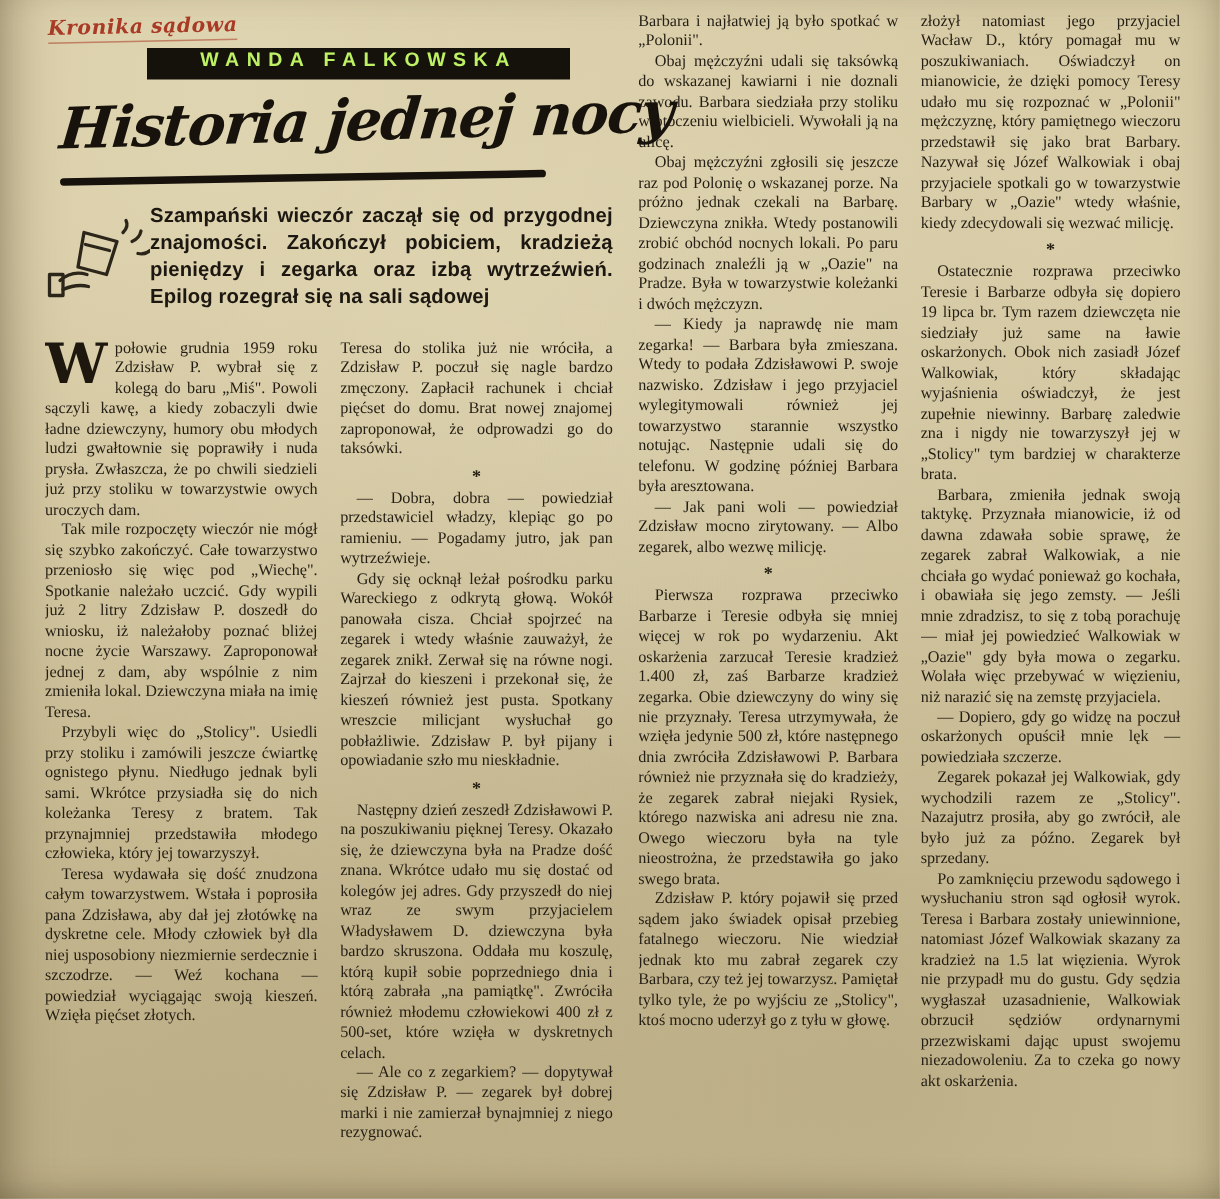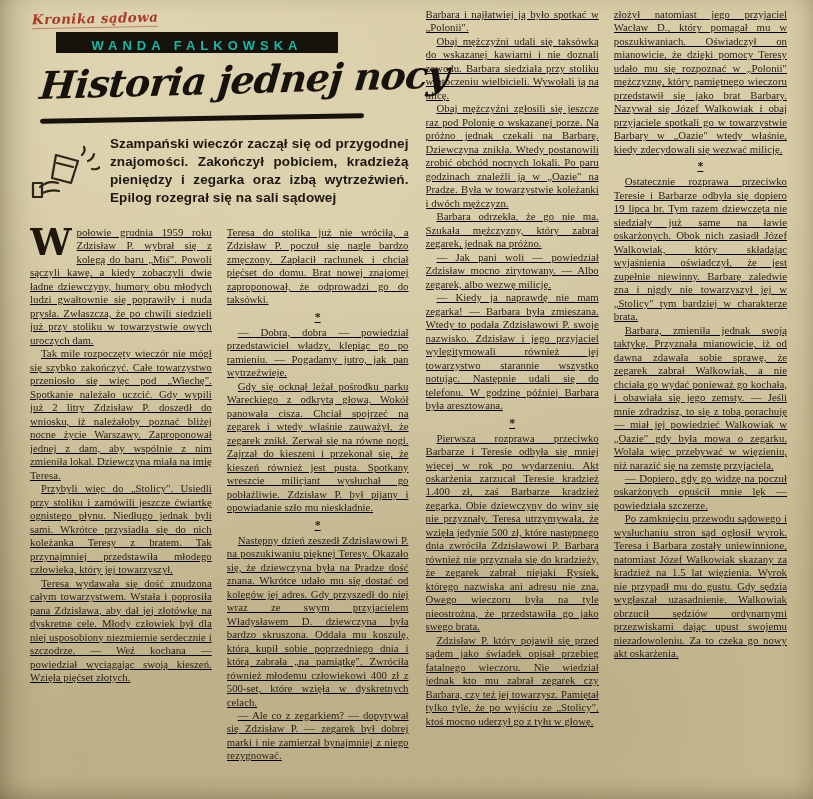--- a/index.html
+++ b/index.html
@@ -24,42 +24,42 @@
   .half { width:50%; display:flex; flex-direction:column; }
 
   
   .header { height:218px; flex:0 0 auto; position:relative; }
   .kronika {
     display:inline-block; color:#a93a26; font:bold italic 13.5px "DejaVu Serif", serif;
     letter-spacing:.4px; transform:rotate(-1.2deg); margin:2px 0 0 2px;
     border-bottom:1px solid rgba(169,58,38,.55); padding-bottom:1px;
   }
   .author-band {
-    margin:4px 0 0 26px; width:282px; height:21px; background:#15120c;
-    color:#14b8a6; display:flex; align-items:flex-end; justify-content:center;
+    margin:4px 0 0 68px; width:282px; height:21px; background:#15120c;
+    color:#bef264; display:flex; align-items:flex-start; justify-content:center;
     font:bold 13px "Liberation Sans", sans-serif; letter-spacing:5px;
   }
   .title {
     margin:10px 0 0 8px; color:#17130c; white-space:nowrap;
     font:bold italic 38px "DejaVu Serif", serif; letter-spacing:-1px;
     transform:rotate(-1.6deg) skewX(-7deg); transform-origin:left bottom;
   }
   .title-underline {
     width:324px; height:5px; background:#17130c; border-radius:3px;
     margin:8px 0 0 10px; transform:rotate(-1deg);
   }
-  .lead-row { display:flex; margin-top:14px; gap:10px; }
+  .lead-row { display:flex; margin-top:14px; }
   .lead-illo { flex:0 0 70px; padding-top:8px; }
   .lead-text {
     flex:1; font:bold 13.5px/1.34 "Liberation Sans", sans-serif;
     text-align:justify; color:#1c1710; letter-spacing:.1px;
   }
 
   
-  .cols { display:flex; gap:15px;text-decoration:underline; }
+  .cols { display:flex; gap:15px; }
   .left-cols  .col { height:550px; }
   .right-cols .col { height:777px; }
   .col { flex:1; overflow:hidden; }
   .col p {
     margin:0; text-indent:11px; text-align:justify; color:#241e14;
     font:10.8px/1.25 "Liberation Serif", serif;
   }
   .col p.noindent { text-indent:0; }
   .col p.has-dropcap { text-indent:0; }
   .dropcap {
@@ -121,32 +121,32 @@
           </div>
       </div>
     </div>
 
     <div class="half">
       <div class="cols right-cols">
         <div class="col">
             <p class="noindent">Barbara i najłatwiej ją było spotkać w „Polonii".</p>
             <p>Obaj mężczyźni udali się taksówką do wskazanej kawiarni i nie doznali zawodu. Barbara siedziała przy stoliku w otoczeniu wielbicieli. Wywołali ją na ulicę.</p>
             <p>Obaj mężczyźni zgłosili się jeszcze raz pod Polonię o wskazanej porze. Na próżno jednak czekali na Barbarę. Dziewczyna znikła. Wtedy postanowili zrobić obchód nocnych lokali. Po paru godzinach znaleźli ją w „Oazie" na Pradze. Była w towarzystwie koleżanki i dwóch mężczyzn.</p>
-            <p>Barbara odrzekła, że go nie ma. Szukała mężczyzny, który zabrał zegarek, jednak na próżno.</p>
+            <p>— Kiedy ja naprawdę nie mam zegarka! — Barbara była zmieszana. Wtedy to podała Zdzisławowi P. swoje nazwisko. Zdzisław i jego przyjaciel wylegitymowali również jej towarzystwo starannie wszystko notując. Następnie udali się do telefonu. W godzinę później Barbara była aresztowana.</p>
             <p>— Jak pani woli — powiedział Zdzisław mocno zirytowany. — Albo zegarek, albo wezwę milicję.</p>
-            <p>— Kiedy ja naprawdę nie mam zegarka! — Barbara była zmieszana. Wtedy to podała Zdzisławowi P. swoje nazwisko. Zdzisław i jego przyjaciel wylegitymowali również jej towarzystwo starannie wszystko notując. Następnie udali się do telefonu. W godzinę później Barbara była aresztowana.</p>
             <div class="sep">*</div>
             <p>Pierwsza rozprawa przeciwko Barbarze i Teresie odbyła się mniej więcej w rok po wydarzeniu. Akt oskarżenia zarzucał Teresie kradzież 1.400 zł, zaś Barbarze kradzież zegarka. Obie dziewczyny do winy się nie przyznały. Teresa utrzymywała, że wzięła jedynie 500 zł, które następnego dnia zwróciła Zdzisławowi P. Barbara również nie przyznała się do kradzieży, że zegarek zabrał niejaki Rysiek, którego nazwiska ani adresu nie zna. Owego wieczoru była na tyle nieostrożna, że przedstawiła go jako swego brata.</p>
             <p>Zdzisław P. który pojawił się przed sądem jako świadek opisał przebieg fatalnego wieczoru. Nie wiedział jednak kto mu zabrał zegarek czy Barbara, czy też jej towarzysz. Pamiętał tylko tyle, że po wyjściu ze „Stolicy", ktoś mocno uderzył go z tyłu w głowę.</p>
           </div>
         <div class="col">
             <p class="noindent">złożył natomiast jego przyjaciel Wacław D., który pomagał mu w poszukiwaniach. Oświadczył on mianowicie, że dzięki pomocy Teresy udało mu się rozpoznać w „Polonii" mężczyznę, który pamiętnego wieczoru przedstawił się jako brat Barbary. Nazywał się Józef Walkowiak i obaj przyjaciele spotkali go w towarzystwie Barbary w „Oazie" wtedy właśnie, kiedy zdecydowali się wezwać milicję.</p>
             <div class="sep">*</div>
             <p>Ostatecznie rozprawa przeciwko Teresie i Barbarze odbyła się dopiero 19 lipca br. Tym razem dziewczęta nie siedziały już same na ławie oskarżonych. Obok nich zasiadł Józef Walkowiak, który składając wyjaśnienia oświadczył, że jest zupełnie niewinny. Barbarę zaledwie zna i nigdy nie towarzyszył jej w „Stolicy" tym bardziej w charakterze brata.</p>
             <p>Barbara, zmieniła jednak swoją taktykę. Przyznała mianowicie, iż od dawna zdawała sobie sprawę, że zegarek zabrał Walkowiak, a nie chciała go wydać ponieważ go kochała, i obawiała się jego zemsty. — Jeśli mnie zdradzisz, to się z tobą porachuję — miał jej powiedzieć Walkowiak w „Oazie" gdy była mowa o zegarku. Wolała więc przebywać w więzieniu, niż narazić się na zemstę przyjaciela.</p>
             <p>— Dopiero, gdy go widzę na poczuł oskarżonych opuścił mnie lęk — powiedziała szczerze.</p>
+            <p>Zegarek pokazał jej Walkowiak, gdy wychodzili razem ze „Stolicy". Nazajutrz prosiła, aby go zwrócił, ale było już za późno. Zegarek był sprzedany.</p>
             <p>Po zamknięciu przewodu sądowego i wysłuchaniu stron sąd ogłosił wyrok. Teresa i Barbara zostały uniewinnione, natomiast Józef Walkowiak skazany za kradzież na 1.5 lat więzienia. Wyrok nie przypadł mu do gustu. Gdy sędzia wygłaszał uzasadnienie, Walkowiak obrzucił sędziów ordynarnymi przezwiskami dając upust swojemu niezadowoleniu. Za to czeka go nowy akt oskarżenia.</p>
           </div>
       </div>
     </div>
 
   </div>
 </div>
 
 </body></html>

